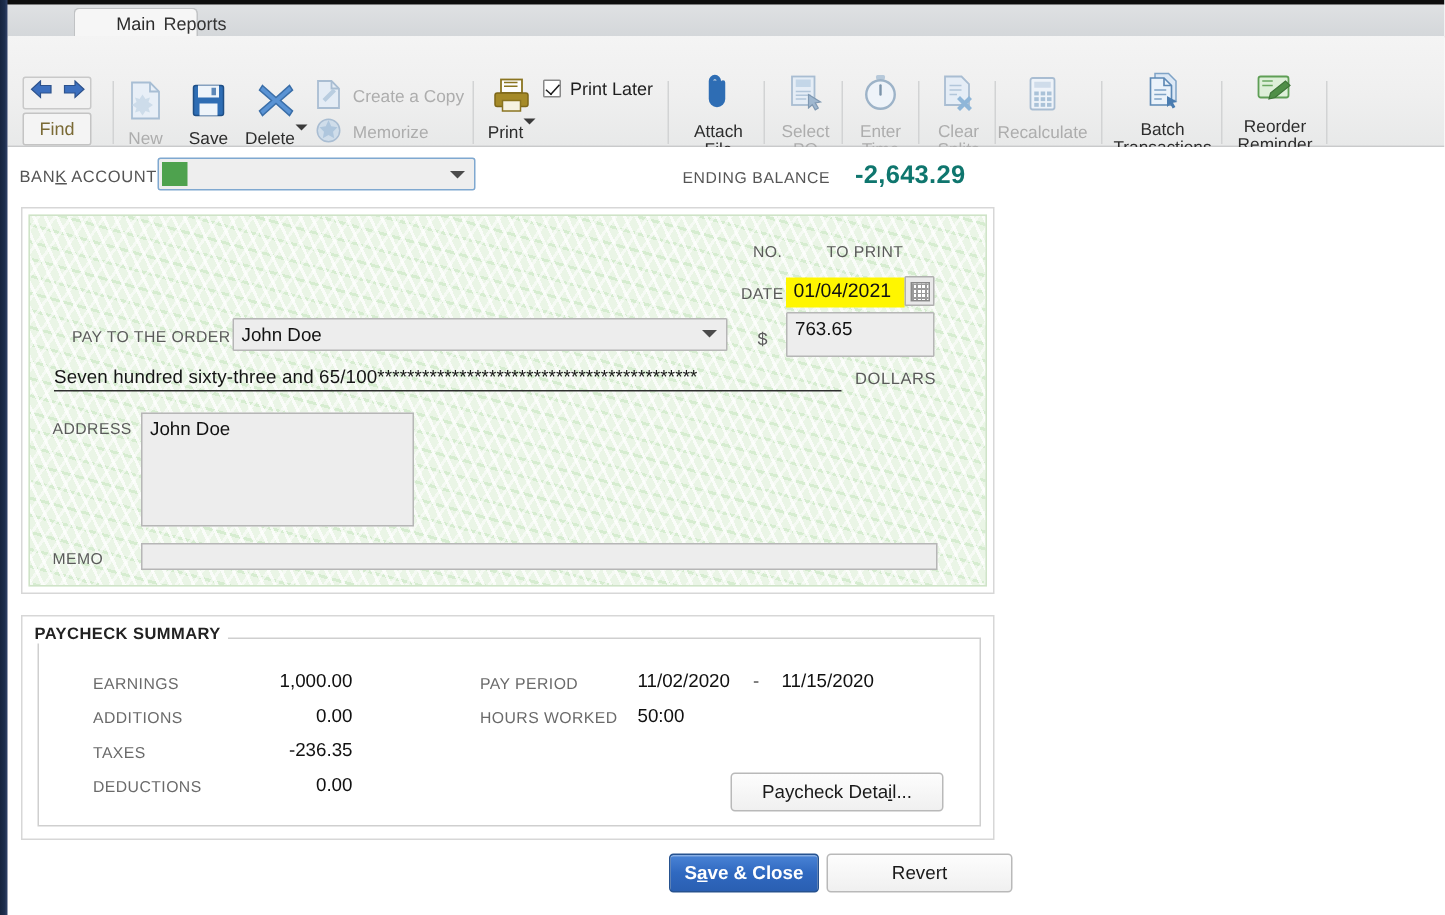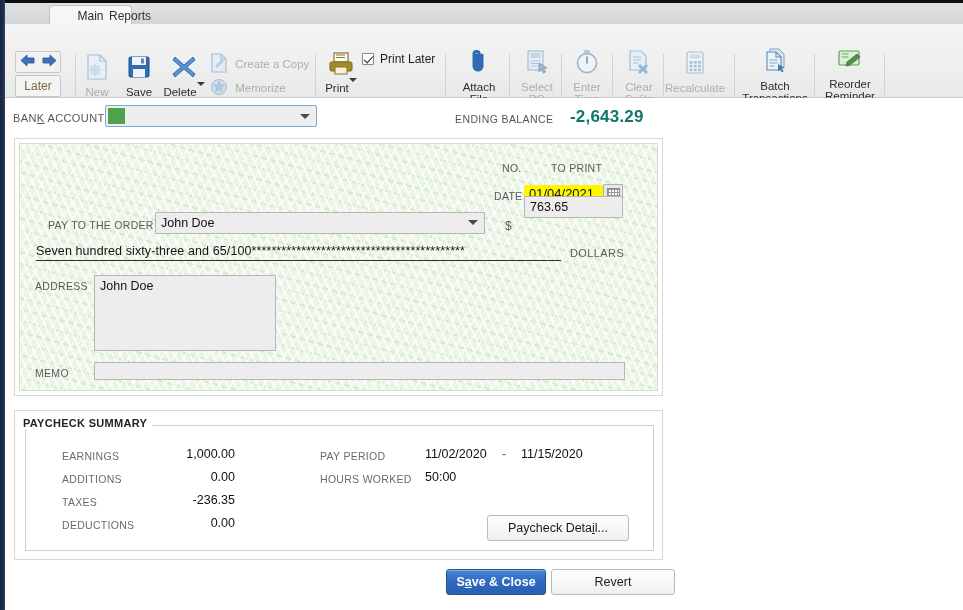--- a/index.html
+++ b/index.html
@@ -257,21 +257,21 @@
           <path d="M7 1 L1 6.5 L7 12 L7 9 L14 9 L14 4 L7 4 Z" fill="#3c6fbe" stroke="#2d528c" stroke-width="0.8"></path>
         </svg>
     </span>
     <span>
       <svg width="15" height="13" viewBox="0 0 15 13">
           <path d="M8 1 L14 6.5 L8 12 L8 9 L1 9 L1 4 L8 4 Z" fill="#3c6fbe" stroke="#2d528c" stroke-width="0.8"></path>
         </svg>
     </span>
   </div>
   <div class="findbox">
-    <span>Later</span>
+    <span>Find</span>
   </div>
 
   <div class="sep" style="left:70px;"></div>
 
   <div class="tb-item disabled" style="left:73px; top:30px; width:38px;">
     <span class="ic">
       <svg width="24" height="26" viewBox="0 0 24 26">
           <path d="M3 1 h12 l6 6 v18 H3 Z" fill="#e8eff7" stroke="#a8bed4" stroke-width="1.2"></path>
           <path d="M15 1 v6 h6" fill="none" stroke="#a8bed4" stroke-width="1.2"></path>
           <path d="M8 12 l2-3 2 3 3-1 -1 3 3 2-3 2 1 3-3-1-2 3-2-3-3 1 1-3-3-2 3-2-1-3z" fill="#cddcea"></path>
@@ -480,21 +480,21 @@
 <div class="cal-btn">
   <span class="cal-glyph"></span>
 </div>
 
 <div class="lbl" style="left:48px; top:219px;">PAY TO THE ORDER OF</div>
 <div class="fld" style="left:155px; top:212px; width:330px; height:22px;">
   <span>John Doe</span>
   <span class="dd"></span>
 </div>
 <div class="lbl" style="left:505px; top:219px; font-size:12px;">$</div>
-<div class="fld" style="left:524px; top:196px; width:99px; height:22px;">
+<div class="fld" style="left:524px; top:208px; width:99px; height:30px;">
   <span>763.65</span>
 </div>
 
 <div class="amt-words">Seven hundred sixty-three and 65/100*******************************************</div>
 <div class="dollars-lbl">DOLLARS</div>
 
 <div class="lbl" style="left:35px; top:280px;">ADDRESS</div>
 <div class="addr-box">
   <span>John Doe</span>
 </div>

